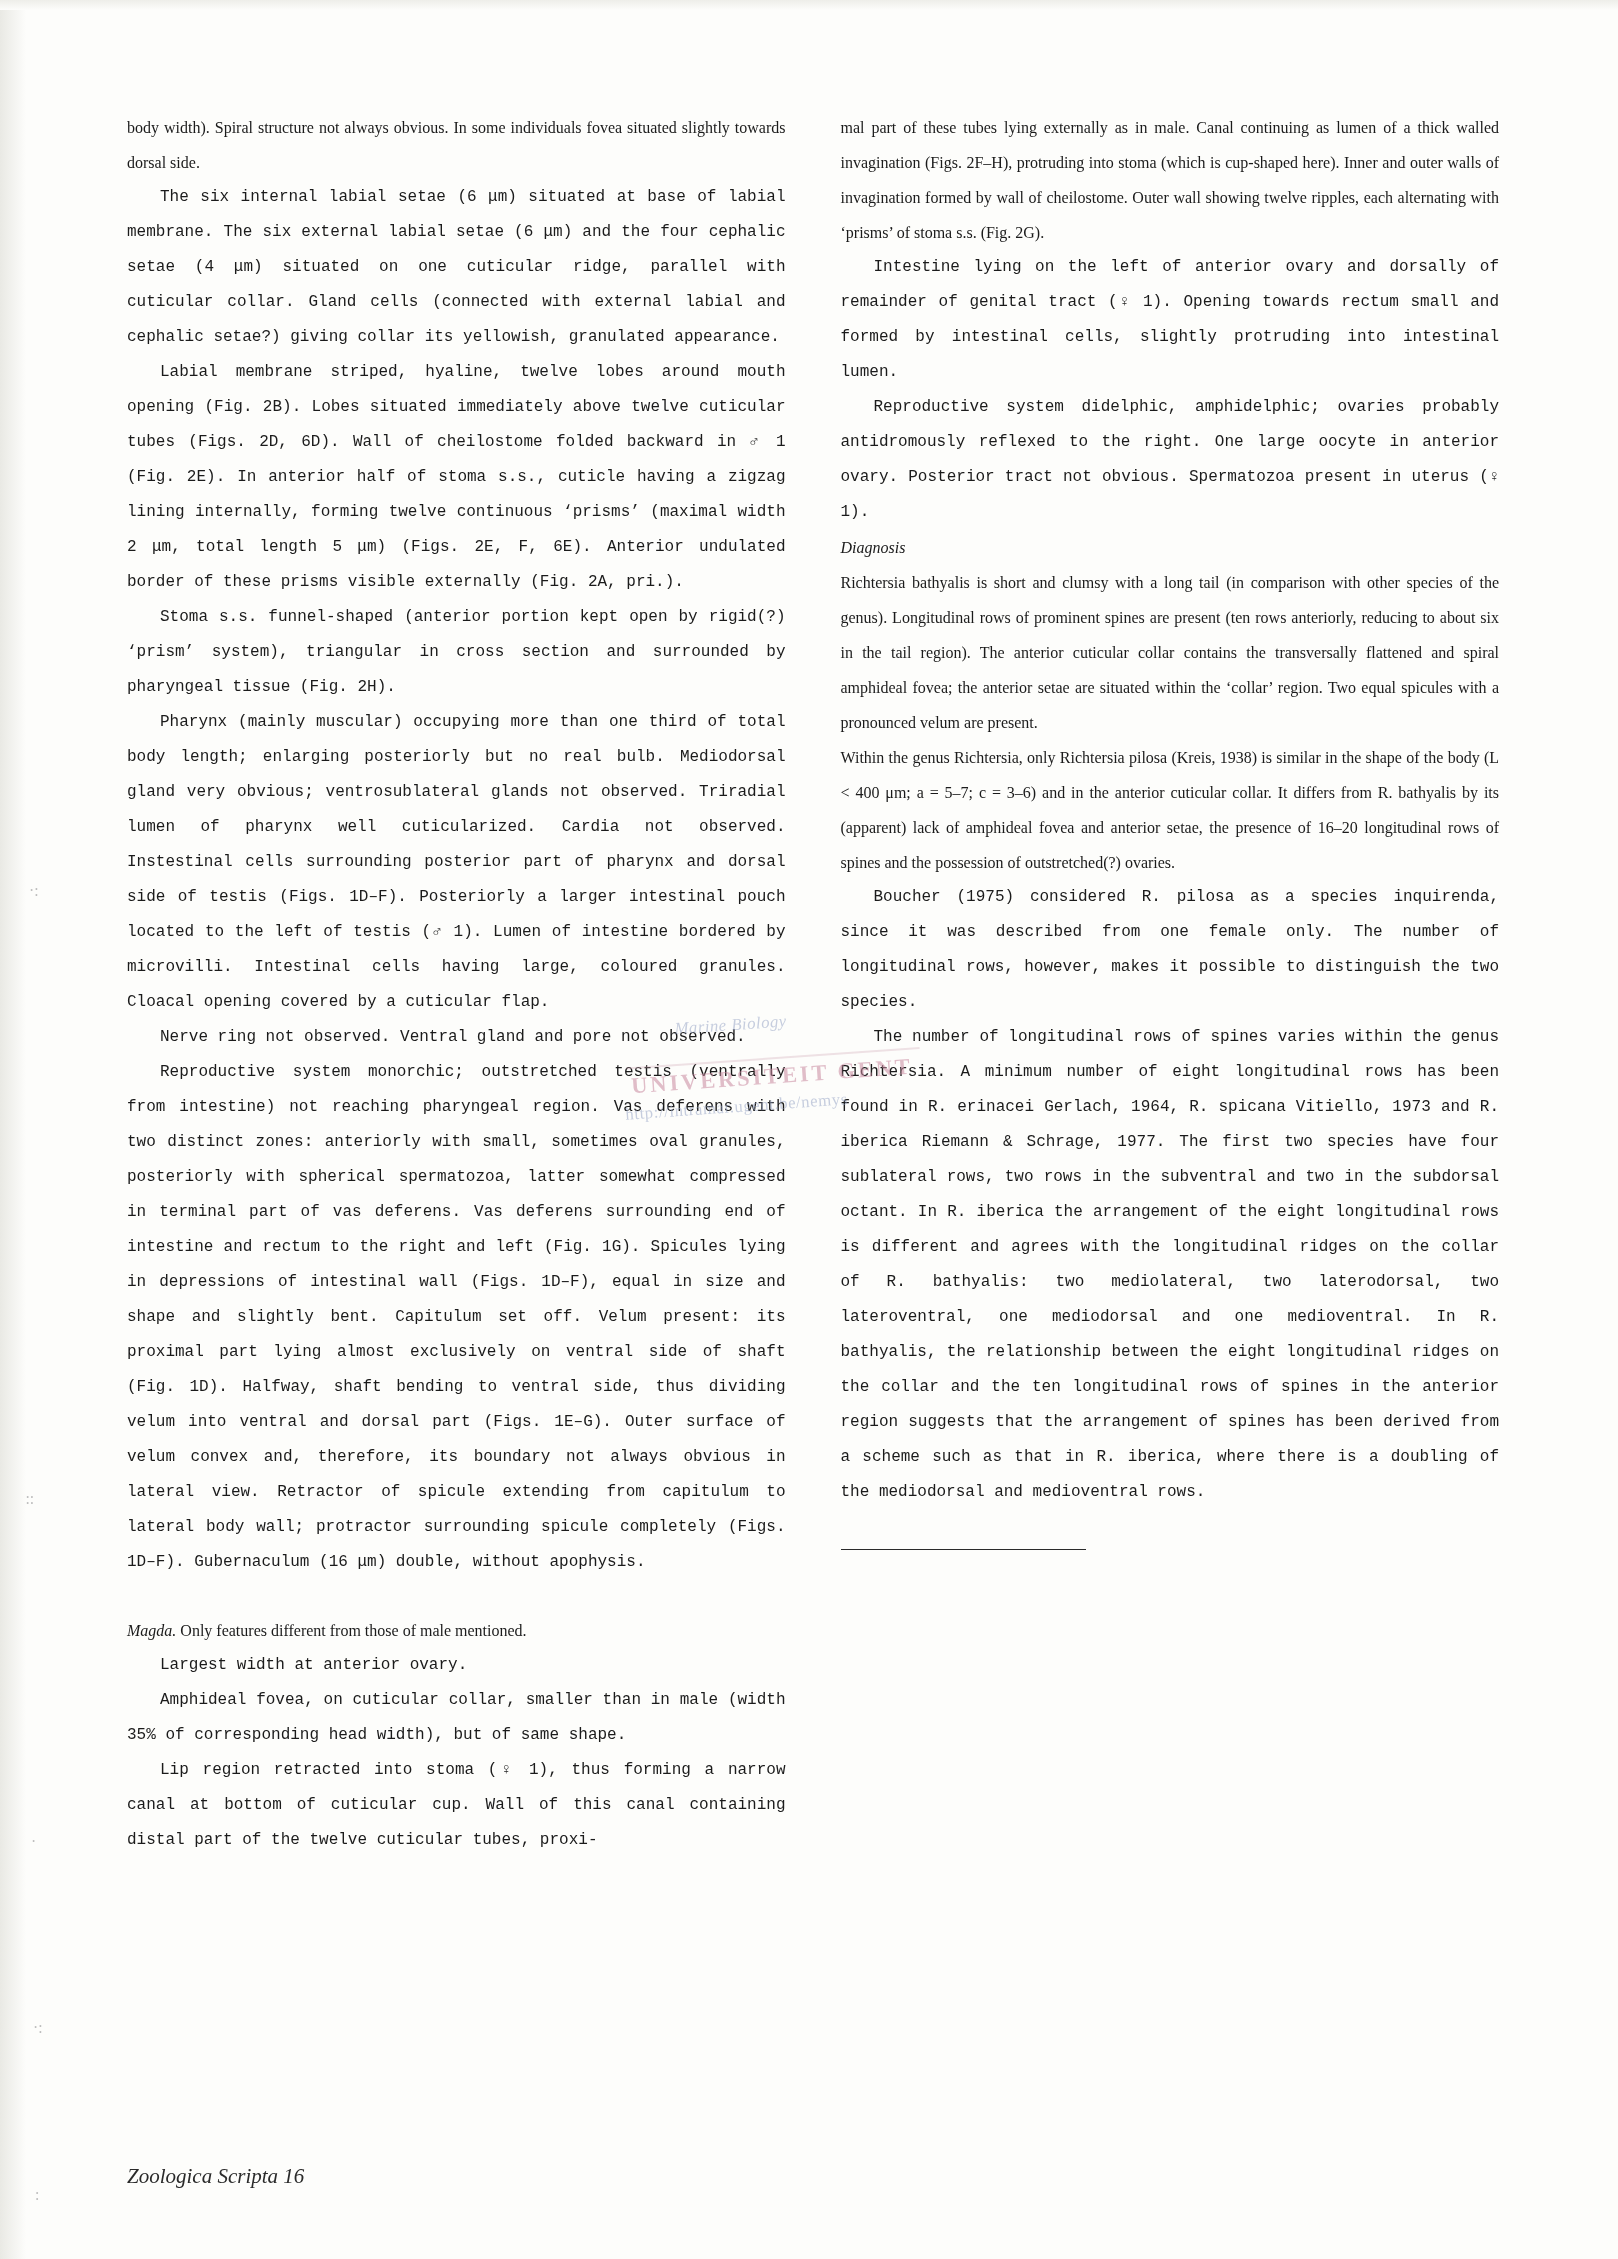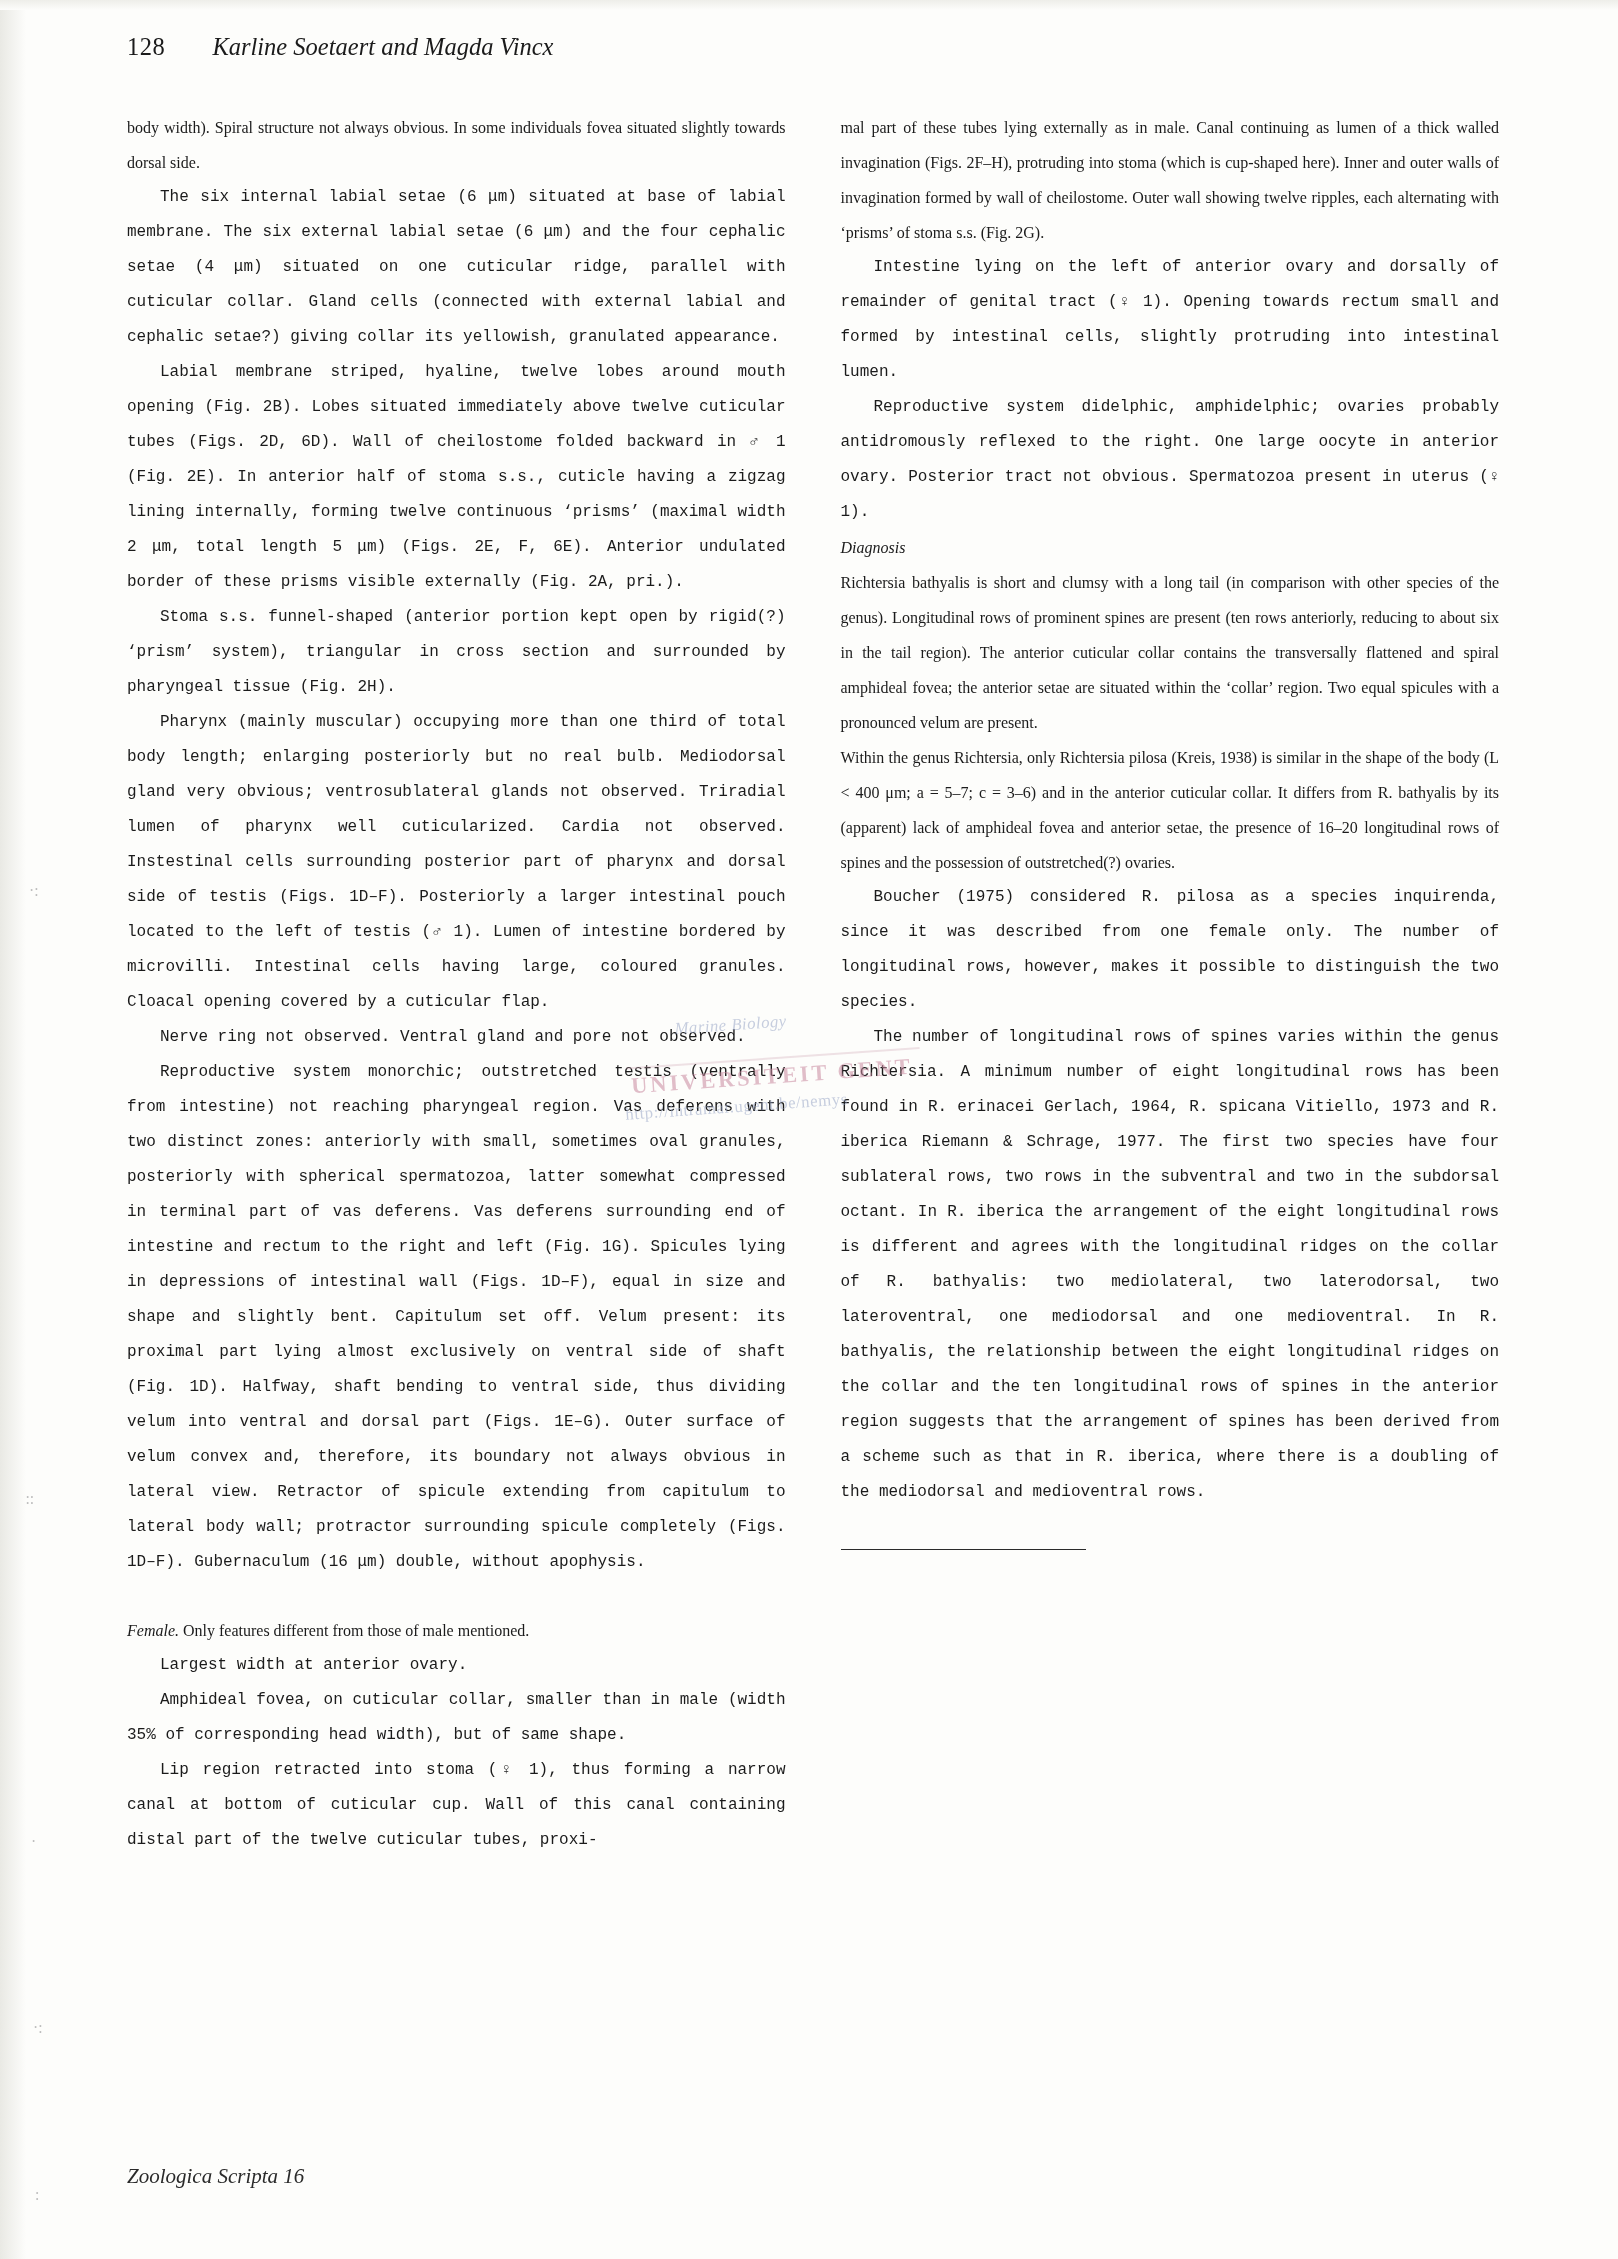--- a/index.html
+++ b/index.html
@@ -153,39 +153,35 @@
     font-size: 15.7px;
   }
 </style>
 </head>
 <body>
 
 <div class="page">
   <div class="scan-edge-left"></div>
   <div class="scan-edge-top"></div>
 
-  <div class="header">
-    <span class="pageno">128</span>
-    <span class="runhead">Karline Soetaert and Magda Vincx</span>
-  </div>
 
   <div class="columns">
 
     <div class="col">
       <p class="noindent">body width). Spiral structure not always obvious. In some individuals fovea situated slightly towards dorsal side.</p>
       <p class="indent">The six internal labial setae (6 μm) situated at base of labial membrane. The six external labial setae (6 μm) and the four cephalic setae (4 μm) situated on one cuticular ridge, parallel with cuticular collar. Gland cells (connected with external labial and cephalic setae?) giving collar its yellowish, granulated appearance.</p>
       <p class="indent">Labial membrane striped, hyaline, twelve lobes around mouth opening (Fig. 2B). Lobes situated immediately above twelve cuticular tubes (Figs. 2D, 6D). Wall of cheilostome folded backward in ♂ 1 (Fig. 2E). In anterior half of stoma s.s., cuticle having a zigzag lining internally, forming twelve continuous ‘prisms’ (maximal width 2 μm, total length 5 μm) (Figs. 2E, F, 6E). Anterior undulated border of these prisms visible externally (Fig. 2A, pri.).</p>
       <p class="indent">Stoma s.s. funnel-shaped (anterior portion kept open by rigid(?) ‘prism’ system), triangular in cross section and surrounded by pharyngeal tissue (Fig. 2H).</p>
       <p class="indent">Pharynx (mainly muscular) occupying more than one third of total body length; enlarging posteriorly but no real bulb. Mediodorsal gland very obvious; ventrosublateral glands not observed. Triradial lumen of pharynx well cuticularized. Cardia not observed. Instestinal cells surrounding posterior part of pharynx and dorsal side of testis (Figs. 1D–F). Posteriorly a larger intestinal pouch located to the left of testis (♂ 1). Lumen of intestine bordered by microvilli. Intestinal cells having large, coloured granules. Cloacal opening covered by a cuticular flap.</p>
       <p class="indent">Nerve ring not observed. Ventral gland and pore not observed.</p>
       <p class="indent">Reproductive system monorchic; outstretched testis (ventrally from intestine) not reaching pharyngeal region. Vas deferens with two distinct zones: anteriorly with small, sometimes oval granules, posteriorly with spherical spermatozoa, latter somewhat compressed in terminal part of vas deferens. Vas deferens surrounding end of intestine and rectum to the right and left (Fig. 1G). Spicules lying in depressions of intestinal wall (Figs. 1D–F), equal in size and shape and slightly bent. Capitulum set off. Velum present: its proximal part lying almost exclusively on ventral side of shaft (Fig. 1D). Halfway, shaft bending to ventral side, thus dividing velum into ventral and dorsal part (Figs. 1E–G). Outer surface of velum convex and, therefore, its boundary not always obvious in lateral view. Retractor of spicule extending from capitulum to lateral body wall; protractor surrounding spicule completely (Figs. 1D–F). Gubernaculum (16 μm) double, without apophysis.</p>
 
       <div class="spacer-md"></div>
 
-      <p class="noindent"><span style="font-style:italic">Female.</span><span> Only features different from those of male mentioned.</span></p>
+      <p class="noindent"><span style="font-style:italic">Magda.</span><span> Only features different from those of male mentioned.</span></p>
       <p class="indent">Largest width at anterior ovary.</p>
       <p class="indent">Amphideal fovea, on cuticular collar, smaller than in male (width 35% of corresponding head width), but of same shape.</p>
       <p class="indent">Lip region retracted into stoma (♀ 1), thus forming a narrow canal at bottom of cuticular cup. Wall of this canal containing distal part of the twelve cuticular tubes, proxi-</p>
     </div>
 
     <div class="col">
       <p class="noindent">mal part of these tubes lying externally as in male. Canal continuing as lumen of a thick walled invagination (Figs. 2F–H), protruding into stoma (which is cup-shaped here). Inner and outer walls of invagination formed by wall of cheilostome. Outer wall showing twelve ripples, each alternating with ‘prisms’ of stoma s.s. (Fig. 2G).</p>
       <p class="indent">Intestine lying on the left of anterior ovary and dorsally of remainder of genital tract (♀ 1). Opening towards rectum small and formed by intestinal cells, slightly protruding into intestinal lumen.</p>
       <p class="indent">Reproductive system didelphic, amphidelphic; ovaries probably antidromously reflexed to the right. One large oocyte in anterior ovary. Posterior tract not obvious. Spermatozoa present in uterus (♀ 1).</p>
 

